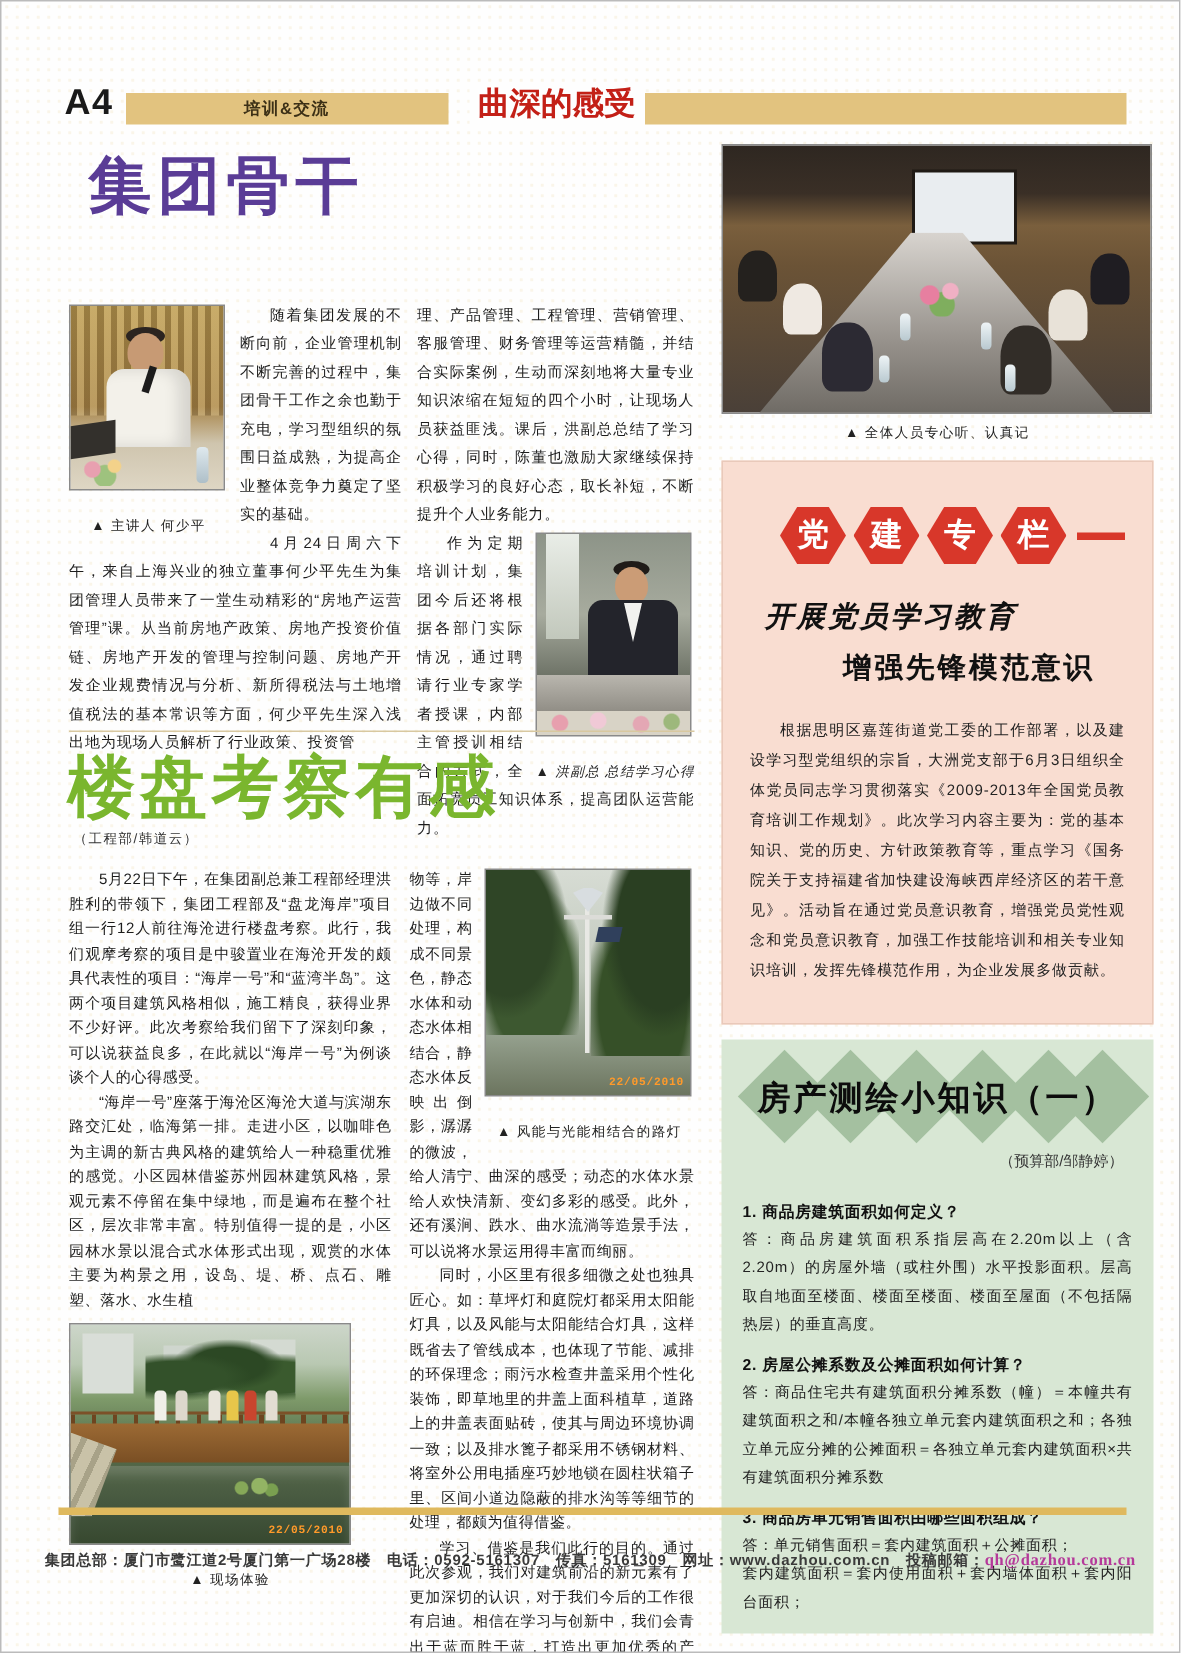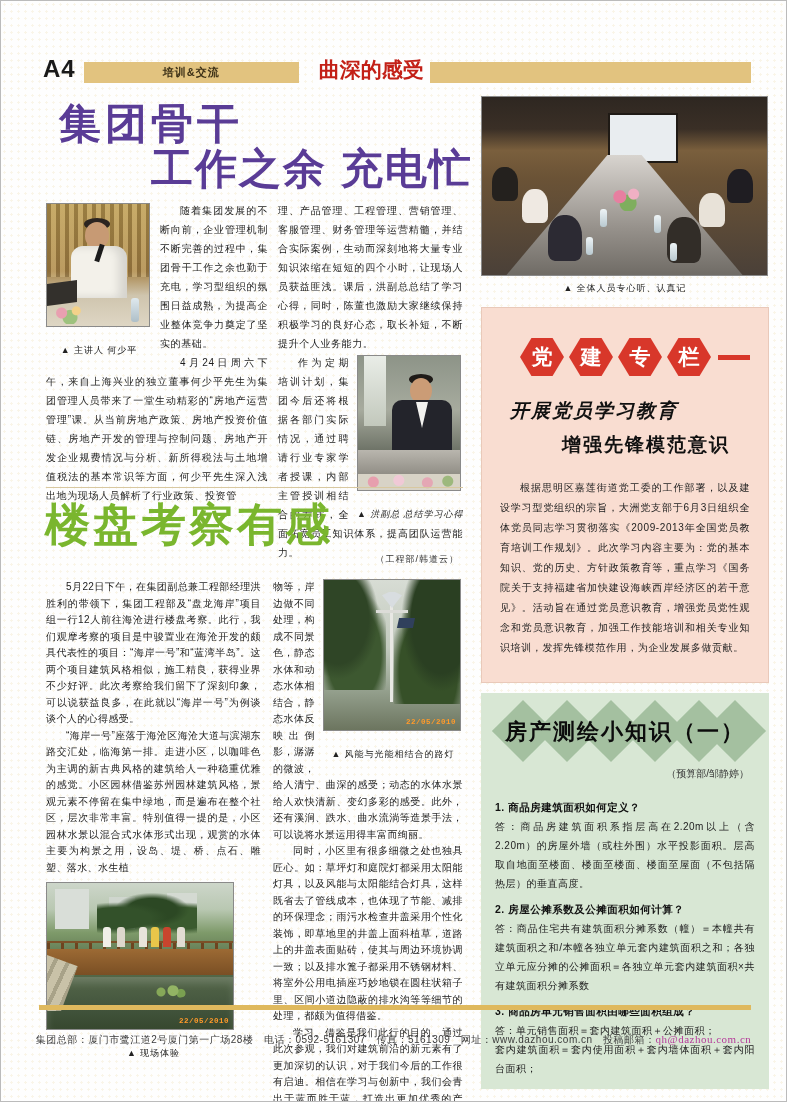--- a/index.html
+++ b/index.html
@@ -77,21 +77,21 @@
   .site .rail{position:absolute;left:0;top:58px;width:100%;height:8px;background:repeating-linear-gradient(90deg,#6d4520 0 3px,transparent 3px 14px);border-top:2px solid #7c5128;}
   .site .p{position:absolute;width:8px;height:20px;top:44px;border-radius:3px 3px 0 0;}
   .site .p1{left:56px;background:#f0efe8;} .site .p2{left:70px;background:#ddd8cc;} .site .p3{left:92px;background:#e8e4da;} .site .p4{left:116px;background:#c8452e;} .site .p5{left:130px;background:#e2ddd2;} .site .p6{left:104px;background:#e8c64a;}
   .site .water{position:absolute;left:0;bottom:0;width:100%;height:52px;background:linear-gradient(180deg,#55674a,#42543c 60%,#37482f);box-shadow:inset 0 6px 8px rgba(255,255,255,.15);}
   .site .stones{position:absolute;left:0;bottom:18px;width:56px;height:56px;background:repeating-linear-gradient(115deg,#c9c2a8 0 8px,#a8a288 8px 12px);clip-path:polygon(0 0,55% 20%,25% 100%,0 100%);}
   .site .lily{position:absolute;right:44px;bottom:30px;width:40px;height:14px;border-radius:50%;background:radial-gradient(circle at 30% 50%,#86a858 4px,transparent 5px),radial-gradient(circle at 60% 40%,#93b464 5px,transparent 6px),radial-gradient(circle at 80% 60%,#7aa050 4px,transparent 5px);}
   
   .divider{position:absolute;left:45px;top:486px;width:417px;height:1px;background:#d8c8a0;}
   
   .hl2g{position:absolute;left:44px;top:494px;width:414px;color:#7ab62e;font-weight:bold;font-size:45px;letter-spacing:3px;}
-  .byline2{position:absolute;left:48px;top:552px;width:410px;text-align:right;font-size:9px;color:#333;letter-spacing:1px;}
+  .byline2{position:absolute;left:48px;top:552px;width:410px;text-align:left;font-size:9px;color:#333;letter-spacing:1px;}
   .a2cols{left:45px;top:578px;width:417px;}
   .a2colA{width:215px;margin-right:12px;}
   .a2colB{width:190px;}
   .lampfloat{float:right;width:140px;margin:0 0 4px 8px;}
   .sitewrap{margin-top:6px;}
   
   .rail{position:absolute;left:480px;top:95px;width:288px;}
   .railcap{margin-top:6px;text-align:center;}
   .partybox{margin-top:12px;background:#f9ddd1;border:1px solid #e9c9ba;padding:16px 18px 14px 18px;box-sizing:border-box;min-height:348px;}
   .badges{display:flex;align-items:center;margin:14px 0 6px 20px;}
@@ -102,41 +102,40 @@
   .pbody{margin-top:20px;font-size:10px;line-height:20px;letter-spacing:.6px;text-align:justify;color:#222;text-indent:2em;}
   .knowbox{margin-top:10px;background:#d8e7d4;padding:10px 14px 11px 14px;box-sizing:border-box;min-height:345px;position:relative;}
   .diamonds{position:relative;height:62px;}
   .dm{position:absolute;top:6px;width:44px;height:44px;background:#a4c0a0;transform:rotate(45deg);}
   .ktitle{position:absolute;left:0;top:14px;width:100%;text-align:center;font-size:22px;font-weight:bold;color:#0c0c0c;letter-spacing:2px;z-index:2;}
   .kby{text-align:right;font-size:10px;color:#333;margin:2px 6px 20px 0;position:relative;z-index:2;}
   .kq{font-size:10.5px;font-weight:bold;color:#111;margin:10px 0 2px 0;letter-spacing:.5px;}
   .ka{font-size:10px;line-height:19px;letter-spacing:.5px;text-align:justify;color:#222;margin:0;}
   
   .footbar{position:absolute;left:38px;top:1004px;width:712px;height:5px;background:#dfb95e;}
-  .footer{position:absolute;left:0;top:1032px;width:100%;text-align:center;font-size:10px;font-weight:normal;color:#3a3a3a;letter-spacing:.5px;}
+  .footer{position:absolute;left:0;top:1032px;width:100%;text-align:center;font-size:10px;font-weight:bold;color:#3a3a3a;letter-spacing:.5px;}
   .email{color:#b5399a;font-family:"Liberation Serif",serif;font-size:11px;}
 </style>
 </head>
 <body>
 
 <div id="page">
 
   <div class="hdr">
     <span class="pgnum">A4</span>
     <div class="tanbar seg1">
       <span class="section-lbl">培训&amp;交流</span>
     </div>
     <div class="gap"></div>
     <span class="masthead">曲深的感受</span>
     <div class="tanbar seg2"></div>
   </div>
 
   <div class="hl">
     <div class="l1">集团骨干</div>
-    <div class="l2">工作之余 充电忙</div>
   </div>
 
   <div class="cols a1cols">
     <div class="colA">
       <div class="pfloat">
         <div class="ph speaker">
           <div class="curtain"></div>
           <div class="hair"></div>
           <div class="head"></div>
           <div class="shirt"></div>

